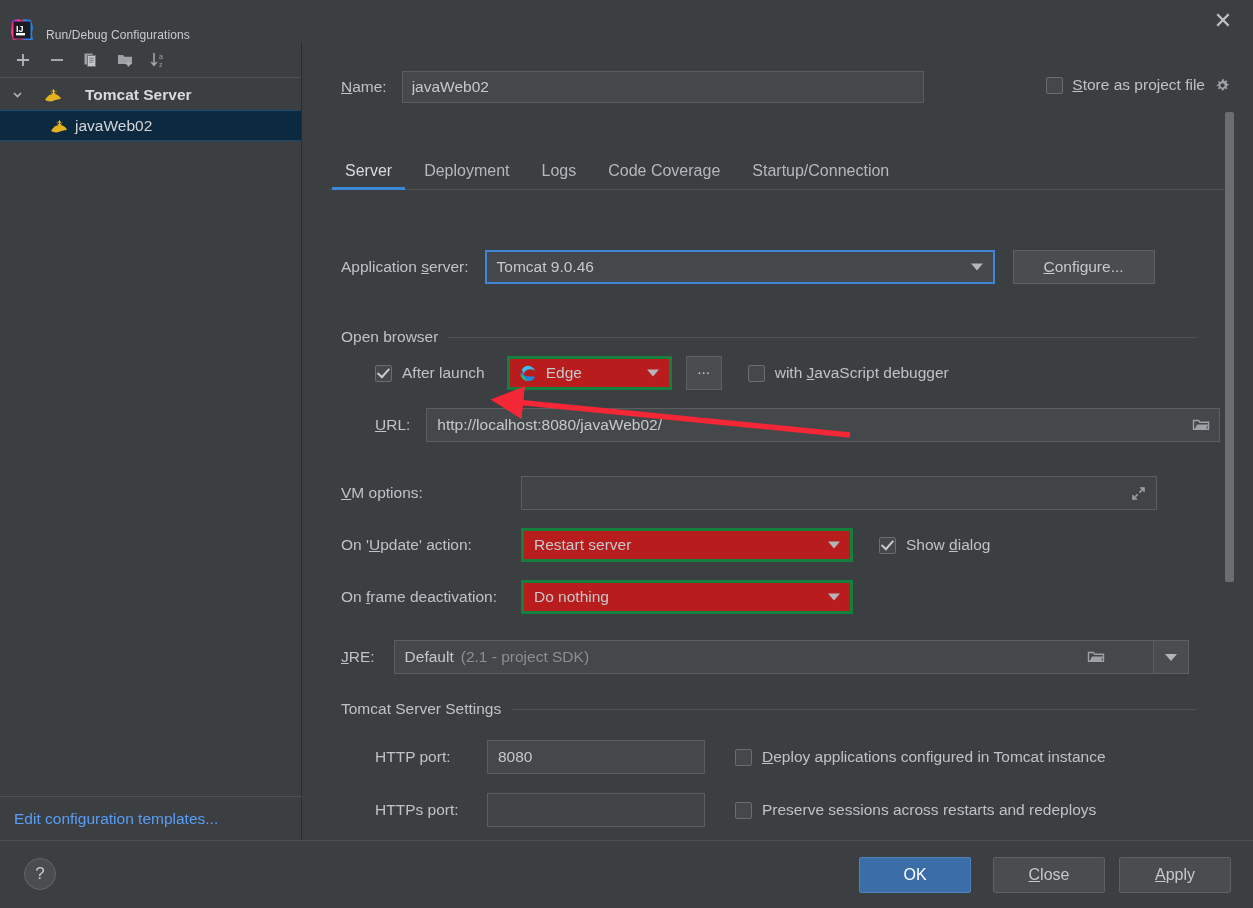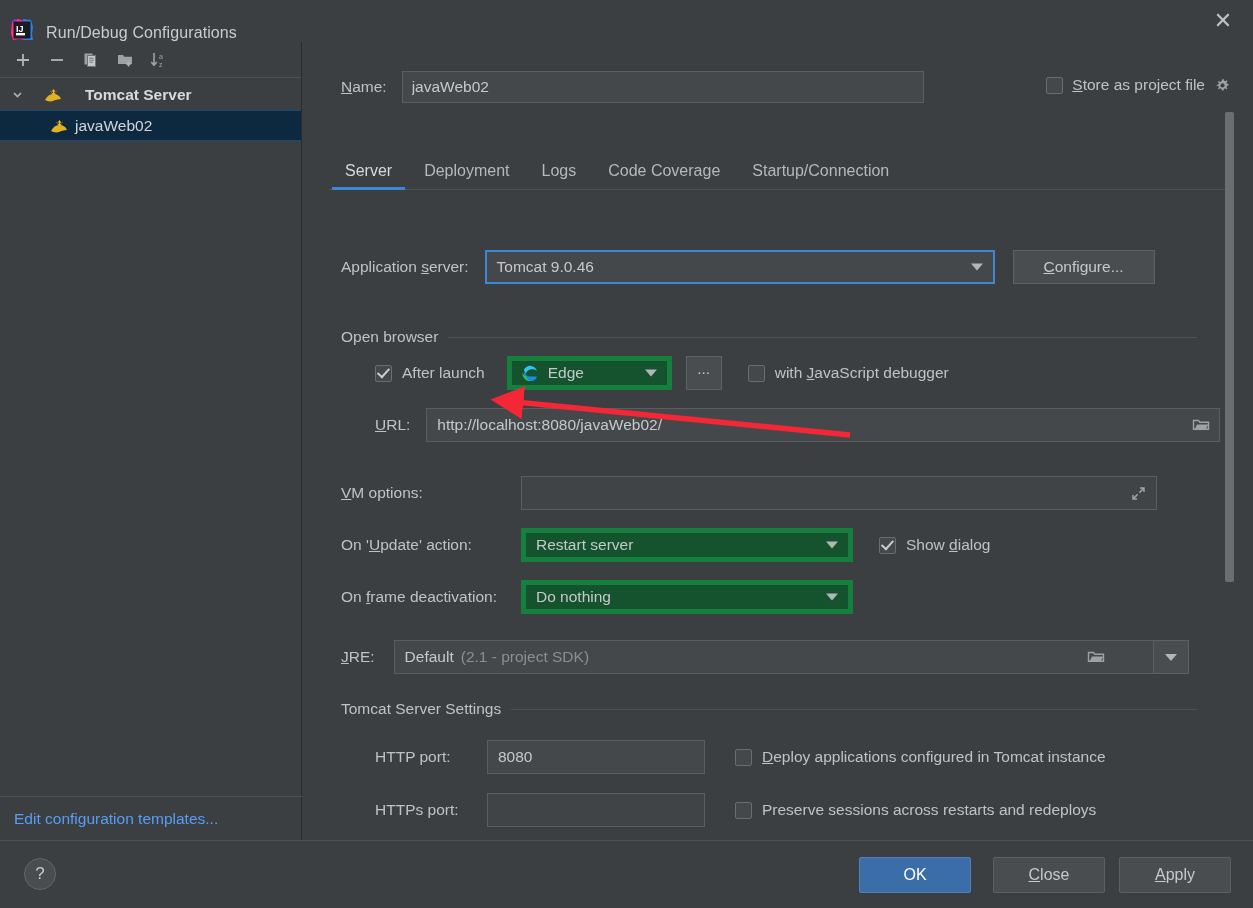--- a/index.html
+++ b/index.html
@@ -15,21 +15,21 @@
   #titlebar {
     position: absolute; left: 0; top: 0; width: 1253px; height: 42px;
     background: #3c3f41;
     display: flex; align-items: flex-end;
   }
   #app-logo {
     width: 24px; height: 24px; margin-left: 10px; position: relative; flex: none;
   }
   #app-logo svg { display: block; }
   #dialog-title {
-    margin-left: 12px; font-size: 16px; color: #c8cbcf; letter-spacing: .1px;
+    margin-left: 12px; font-size: 12px; color: #c8cbcf; letter-spacing: .1px;
   }
   #close-btn {
     position: absolute; right: 14px; top: 6px; width: 32px; height: 30px;
     display: flex; align-items: center; justify-content: center;
     color: #c0c3c6; font-size: 22px; font-weight: 300; cursor: pointer;
     line-height: 1;
   }
 
   
   #left-panel {
@@ -128,21 +128,21 @@
     overflow: hidden;
   }
   #vscroll {
     position: absolute; right: 19px; top: 70px; width: 9px; height: 470px;
     background: #6b6e70; border-radius: 2px; cursor: pointer;
   }
 
   .row { position: absolute; display: flex; align-items: center; }
 
   .combo {
-    background: #14532d; border: 5px solid #15803d; height: 34px;
+    background: #b91c1c; border: 3px solid #15803d; height: 34px;
     display: flex; align-items: center; padding: 0 8px 0 10px;
     font-size: 15.5px; color: #c6c9cc; cursor: pointer; position: relative;
   }
   .combo.focused { border: 2px solid #3e86d6; background: #45484a; }
   .caret {
     position: absolute; right: 10px; top: 50%; transform: translateY(-50%);
     width: 0; height: 0; border-left: 6px solid transparent;
     border-right: 6px solid transparent; border-top: 7px solid #b3b6b9;
   }
   .btn {

